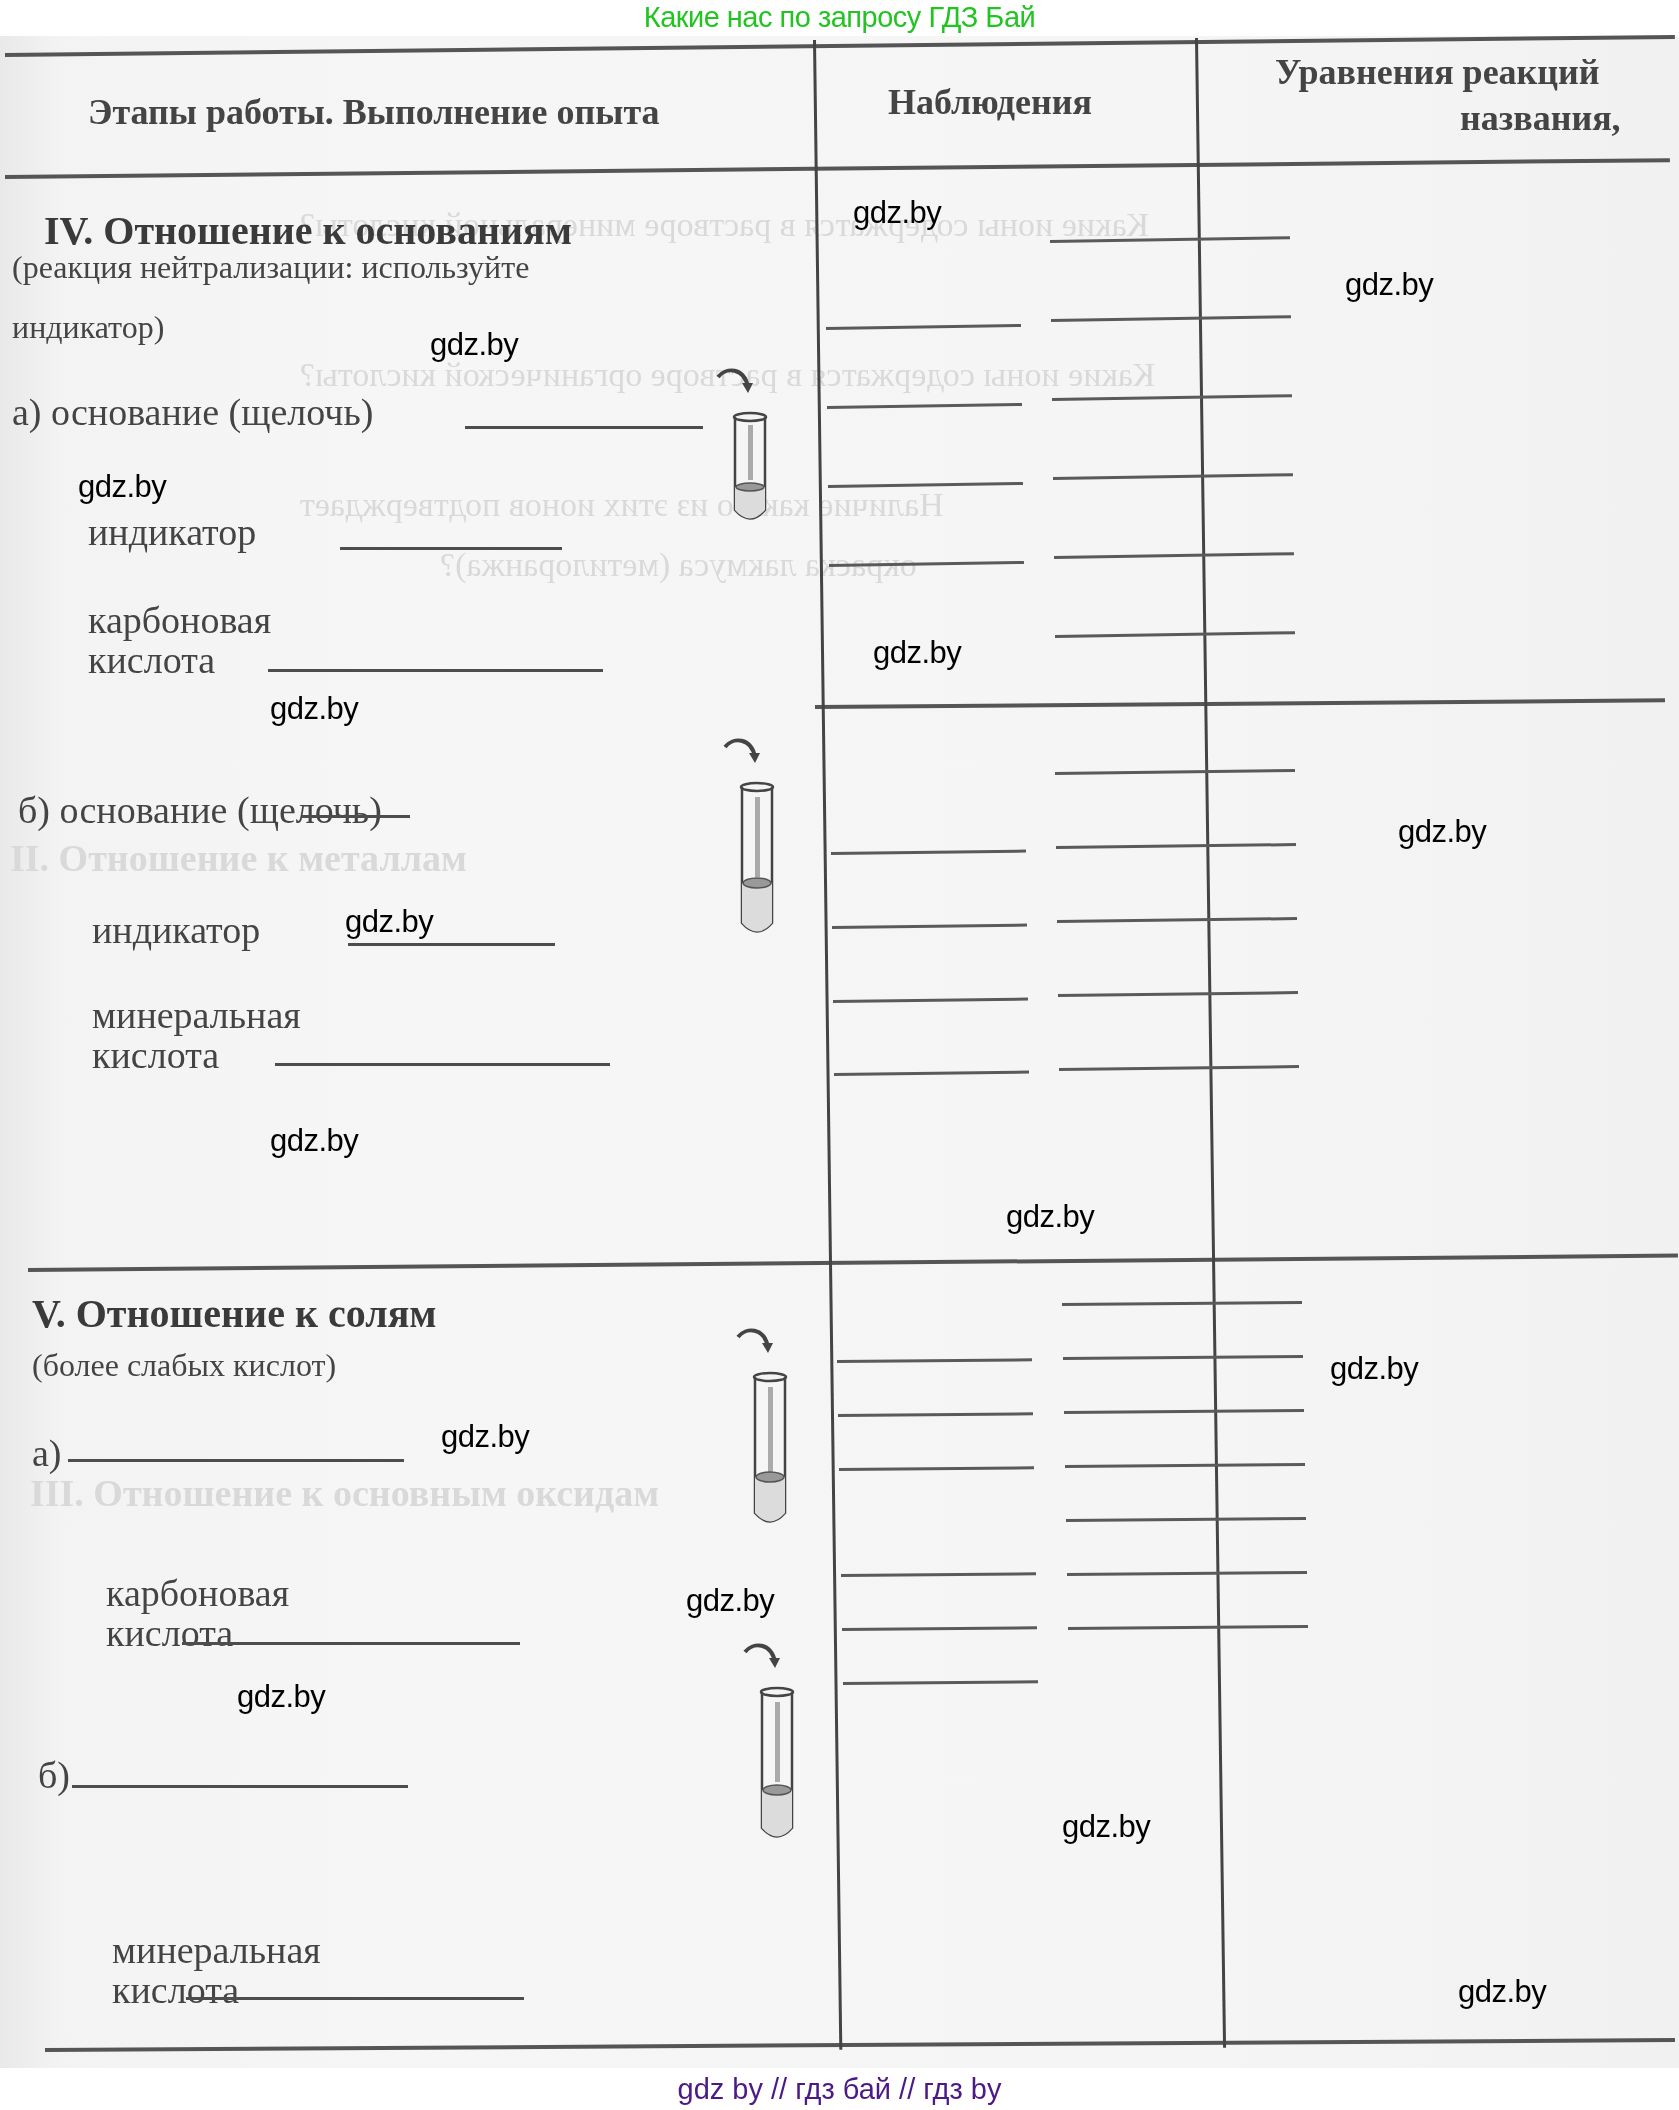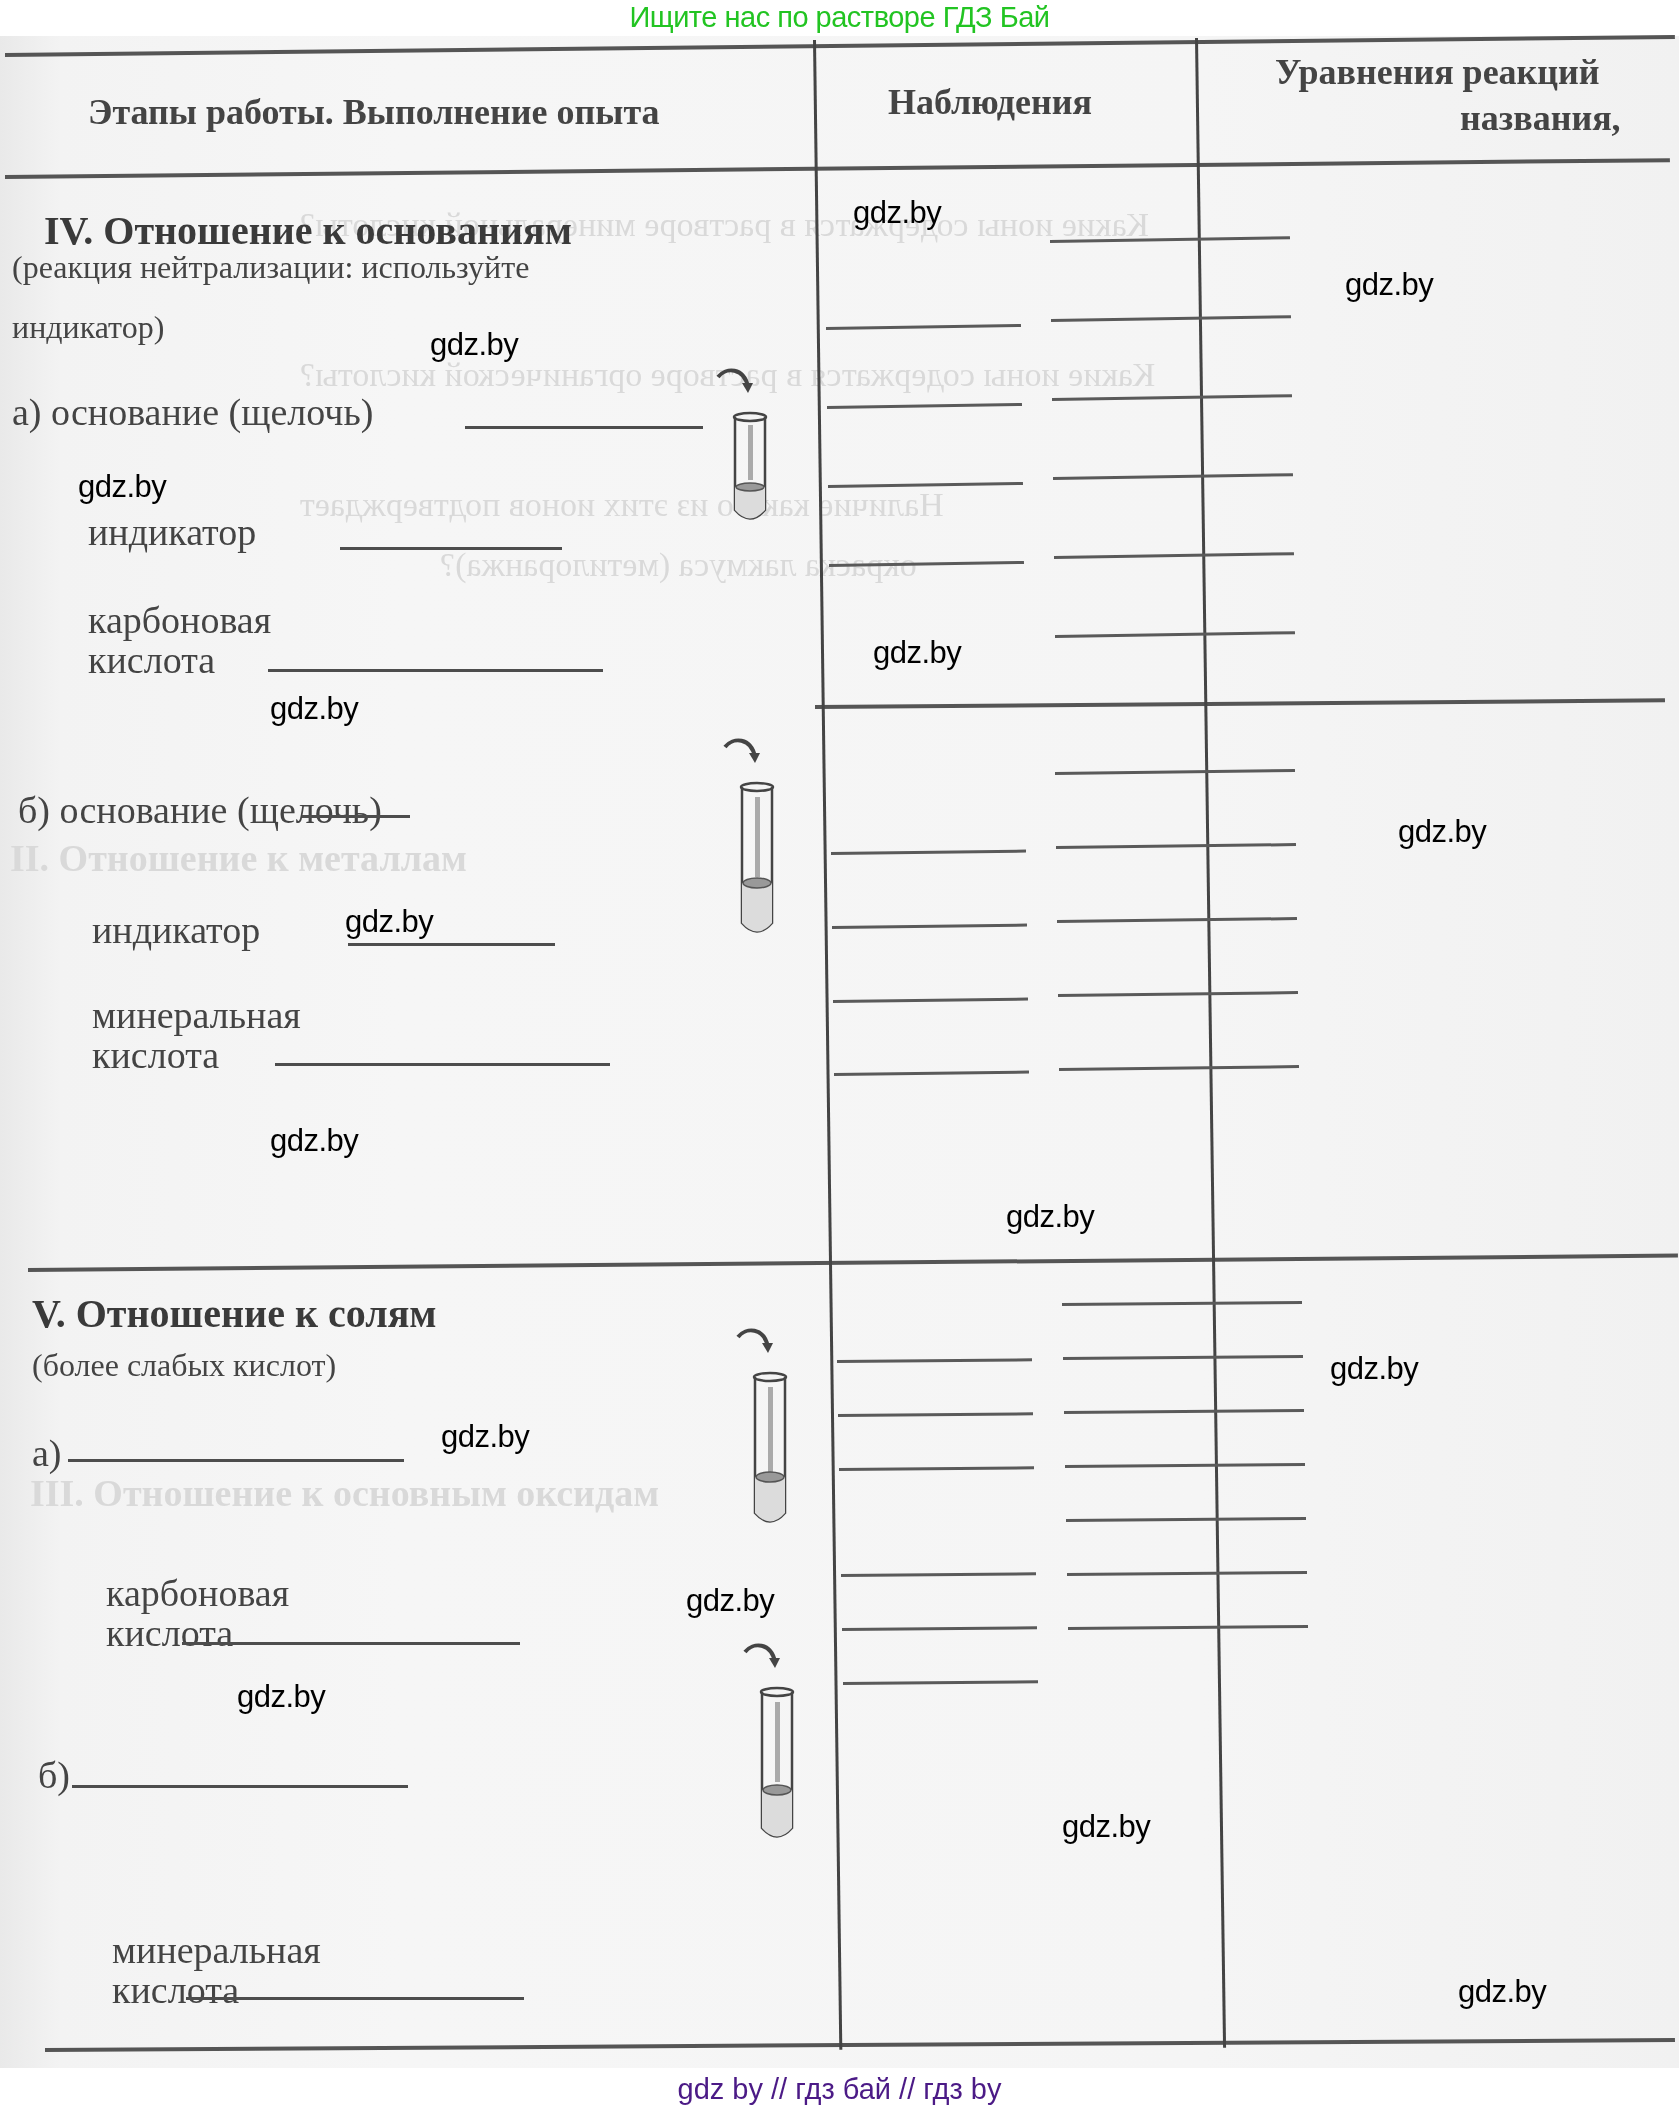--- a/index.html
+++ b/index.html
@@ -37,21 +37,21 @@
     font-size:31px; color:#000; line-height:34px; letter-spacing:-0.5px;
   }
   .tube { position:absolute; }
   .ghost {
     position:absolute; font-size:38px; color:#d9d9d9; white-space:nowrap;
   }
 </style>
 </head>
 <body>
 
-<div class="top-banner">Ищите нас по растворе ГДЗ Бай</div>
+<div class="top-banner">Какие нас по запросу ГДЗ Бай</div>
 
 <div class="page">
 
   <div class="ghost" style="left:300px; top:170px; transform:scaleX(-1); font-size:34px;">Какие ионы содержатся в растворе минеральной кислоты?</div>
   <div class="ghost" style="left:300px; top:320px; transform:scaleX(-1); font-size:34px;">Какие ионы содержатся в растворе органической кислоты?</div>
   <div class="ghost" style="left:300px; top:450px; transform:scaleX(-1); font-size:34px;">Наличие какого из этих ионов подтверждает</div>
   <div class="ghost" style="left:440px; top:510px; transform:scaleX(-1); font-size:34px;">окраска лакмуса (метилоранжа)?</div>
   <div class="ghost" style="left:30px; top:1435px; font-weight:bold;">III. Отношение к основным оксидам</div>
   <div class="ghost" style="left:10px; top:800px; font-weight:bold;">II. Отношение к металлам</div>
 </div>

